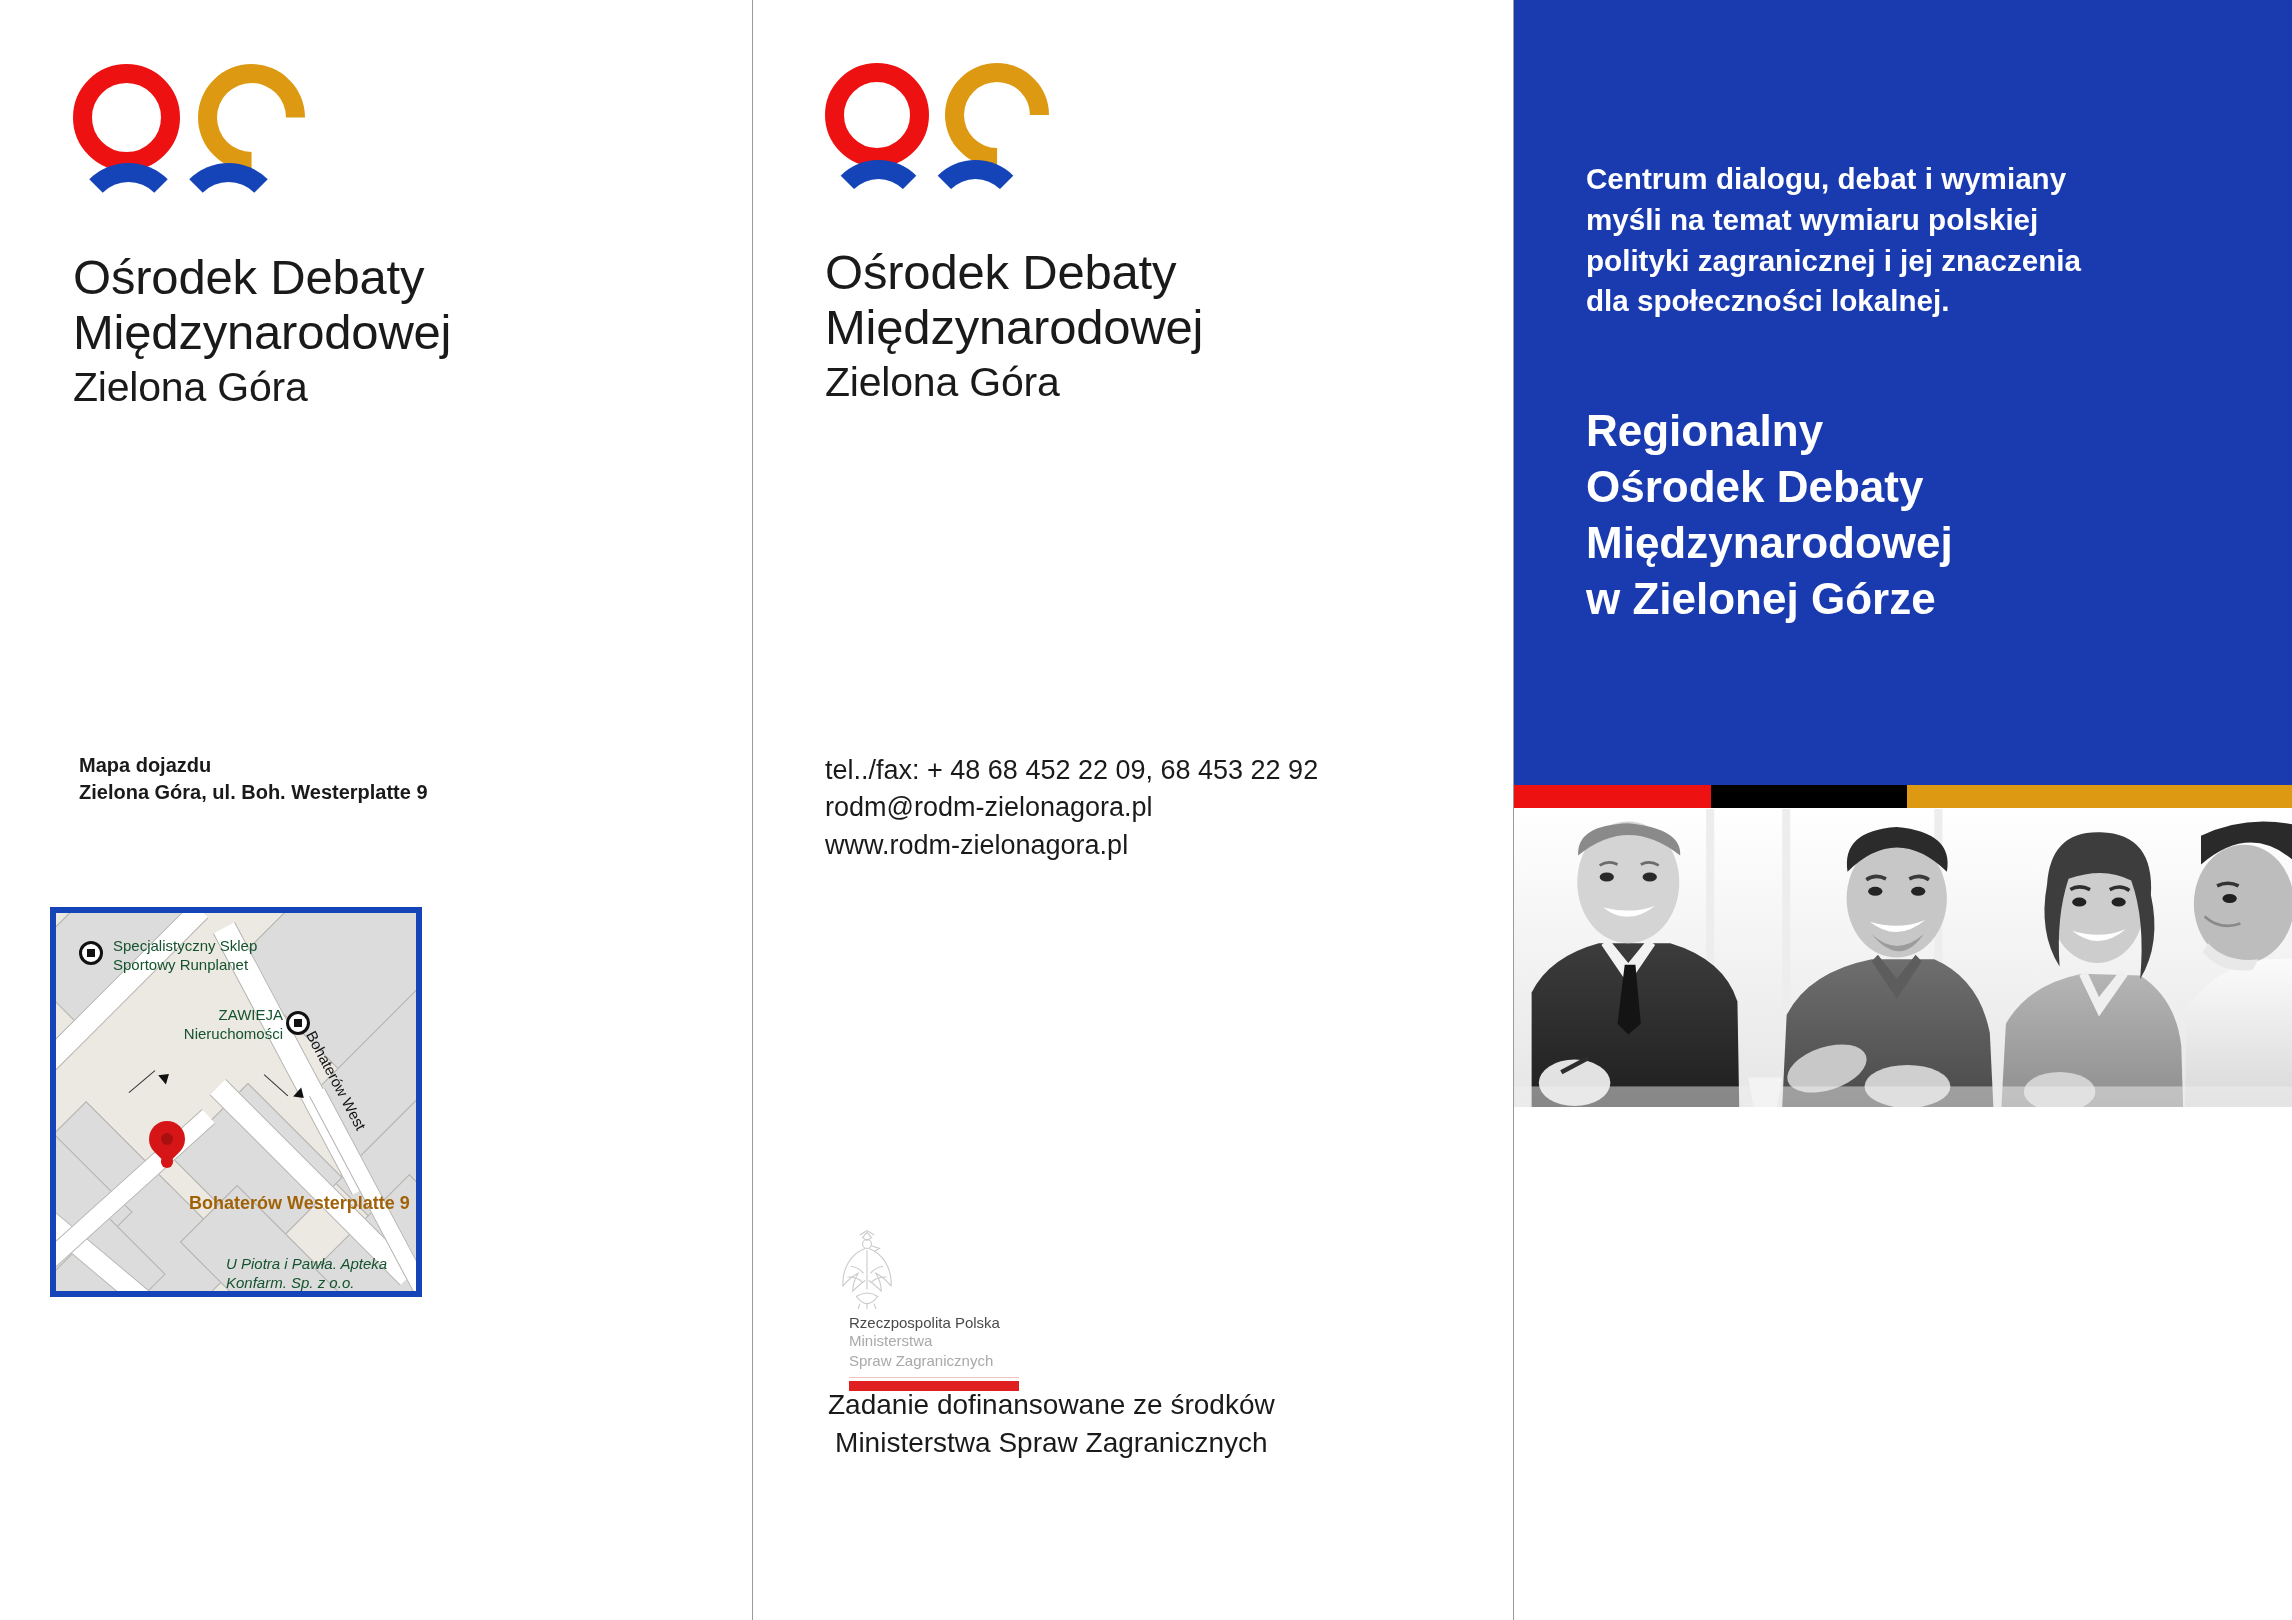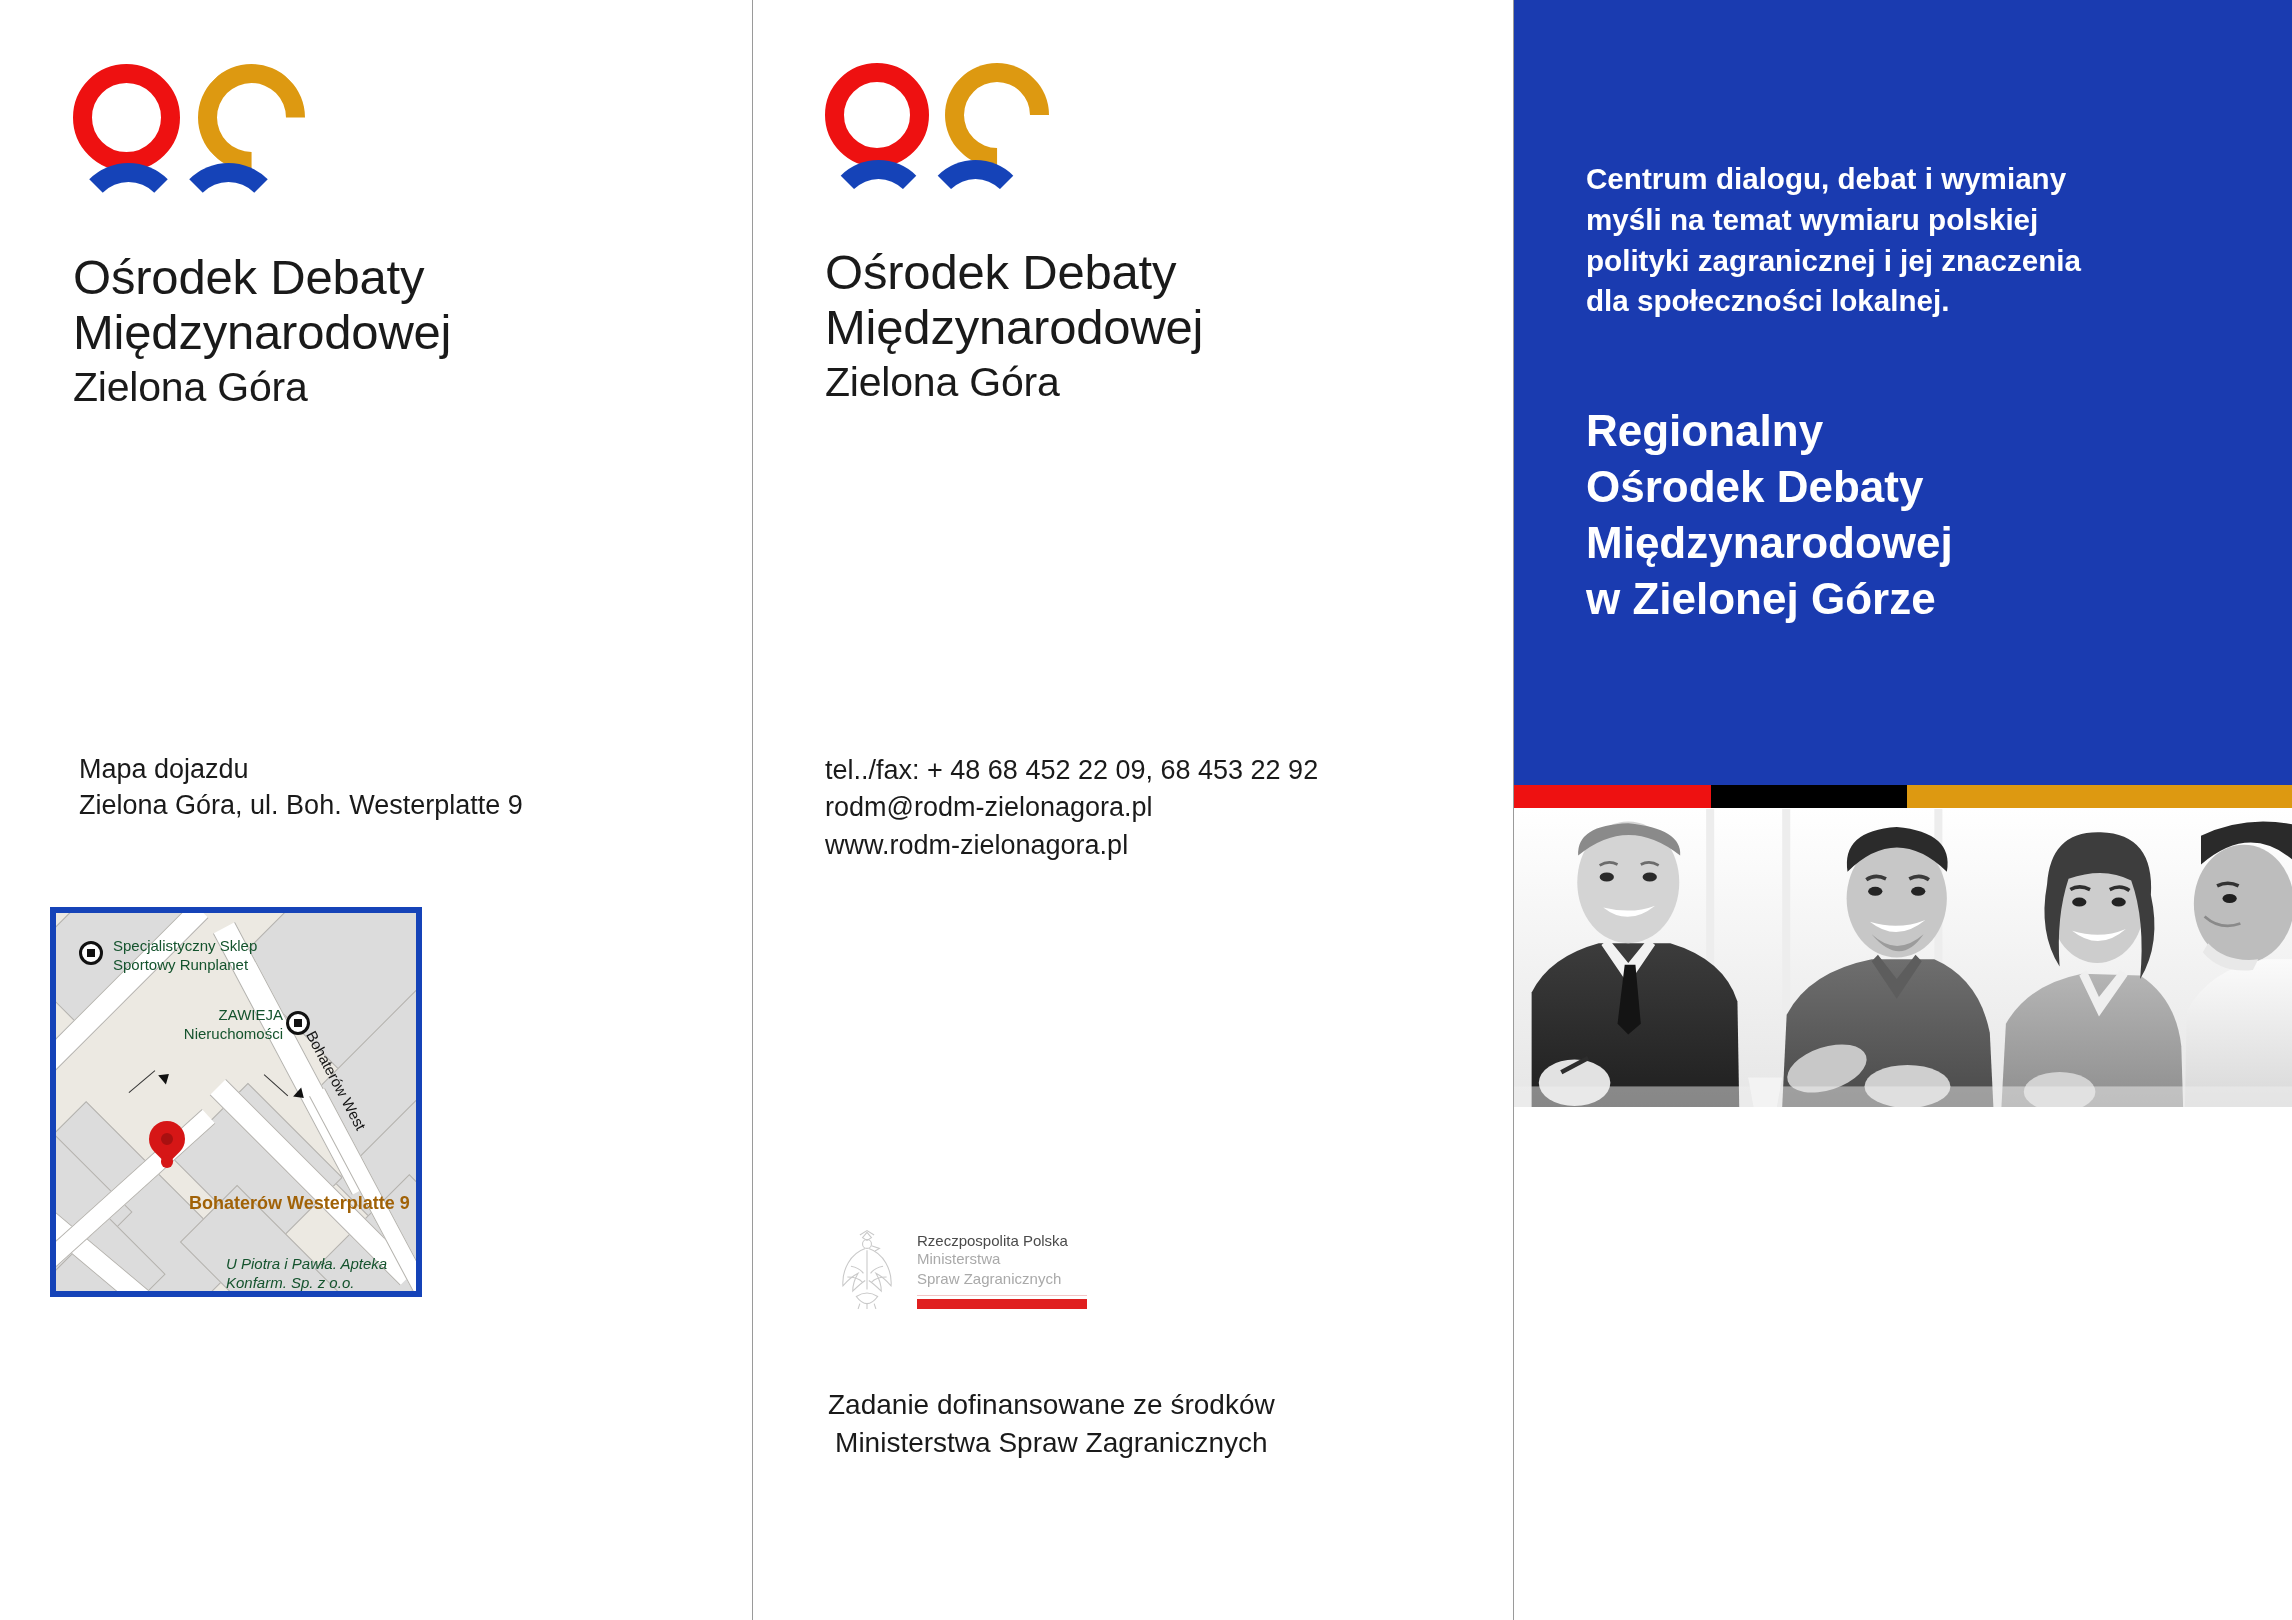--- a/index.html
+++ b/index.html
@@ -77,23 +77,23 @@
     white-space: pre-line;
   }
   .logo-sub {
     font-size: 41px;
     line-height: 1.15;
     font-weight: 400;
     margin-top: 3.6px;
   }
 
   .map-caption {
-    font-size: 27px;
+    font-size: 20px;
     line-height: 1.33;
-    font-weight: 400;
+    font-weight: 700;
     white-space: pre-line;
   }
 
   
   .map-frame {
     position: absolute;
     left: 50px;
     top: 907px;
     width: 372px;
     height: 390px;
@@ -201,21 +201,21 @@
   .logo-mid .odm-arc.a2 { left: 97px; top: 97px; width: 107px; height: 107px; border-width: 19px; border-radius: 54px 54px 0 0; }
 
   .contact-block {
     font-size: 27px;
     line-height: 1.38;
     white-space: pre-line;
   }
   .contact-block + .contact-block { margin-top: 39px; }
 
   
-  .msz { position: absolute; left: 833px; top: 1227px; display: flex; align-items: flex-start; }
+  .msz { position: absolute; left: 833px; top: 1227px; display: flex; align-items: flex-start; flex-direction: column; }
   .msz-eagle { width: 68px; height: 82px; flex: 0 0 auto; }
   .msz-text { margin-left: 16px; padding-top: 5.4px; }
   .msz-line1 { font-size: 15px; color: #4a4a4a; font-weight: 400; }
   .msz-line2, .msz-line3 { font-size: 15px; color: #a9a9a9; font-weight: 400; line-height: 1.3; }
   .msz-rule-thin { width: 170px; height: 1.8px; background: #f3c6c6; margin-top: 6.3px; }
   .msz-rule-bold { width: 170px; height: 9.9px; background: #e02020; margin-top: 2.7px; }
 
   .funding-note {
     position: absolute;
     left: 828px;

